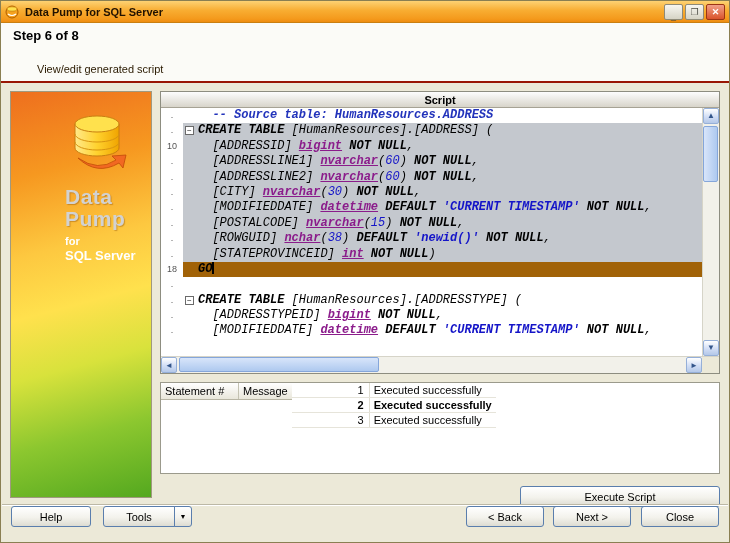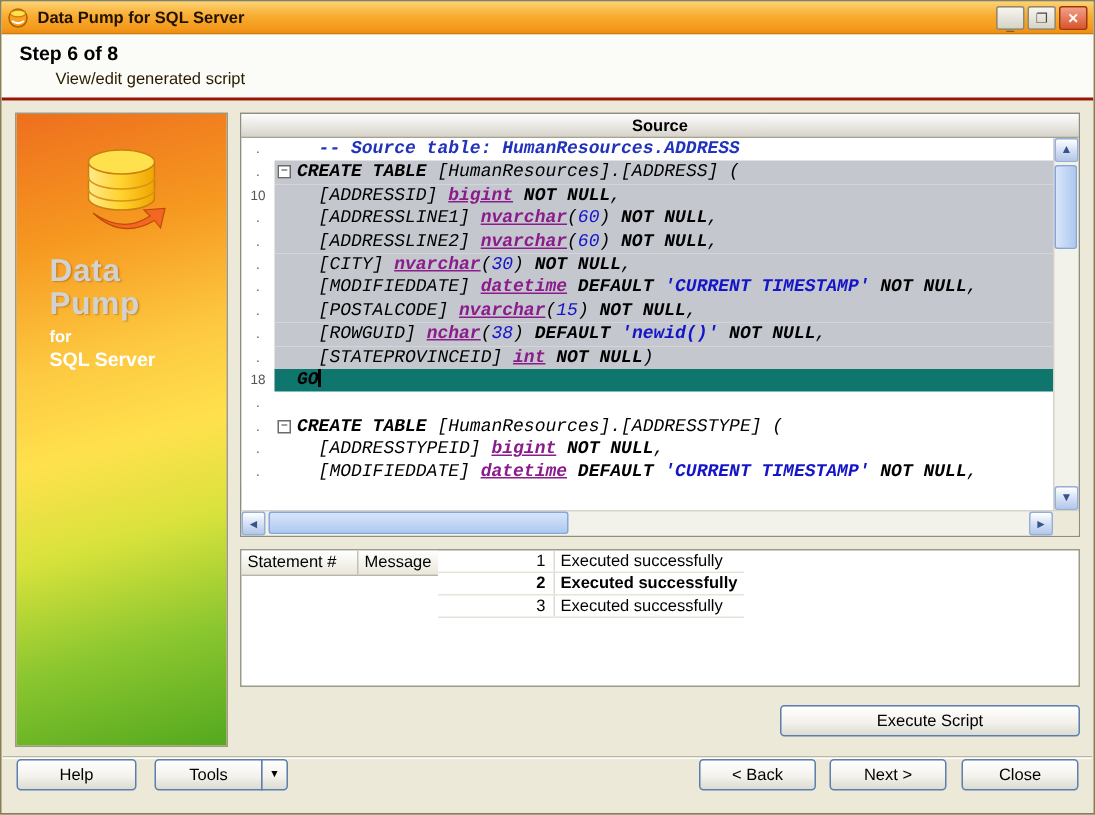--- a/index.html
+++ b/index.html
@@ -32,30 +32,30 @@
   .btn-min, .btn-max { background: linear-gradient(#f7f6f1, #d6d3c5); color: #4a4a42; }
   .btn-min { align-items: flex-end; line-height: 5px; }
   .btn-close { background: linear-gradient(#f2a088, #d9542c); color: #fff; border-color: #9c3413; font-weight: bold; }
 
   
   .step-header {
     background: #fbfbf7; border-bottom: 2px solid #9a1604;
     padding: 5px 10px 5px 12px; flex-shrink: 0;
   }
   .step-title { font-size: 13px; font-weight: bold; color: #000; }
-  .step-sub { font-size: 11px; color: #2a1a00; margin: 4px 0 1px 24px; }
+  .step-sub { font-size: 11px; color: #2a1a00; margin: 20px 0 1px 24px; }
 
   
   .content { flex: 1; display: flex; padding: 8px 9px 6px 9px; gap: 8px; min-height: 0; }
 
   .sidebar {
     width: 142px; flex-shrink: 0;
     border: 1px solid #a0997f;
     background: linear-gradient(165deg, #ee6f1e 0%, #f69820 20%, #fdc840 38%, #ffe14d 52%, #d8e23c 66%, #8cc72f 82%, #54a81f 100%);
-    display: flex; flex-direction: column; align-items: center;
+    display: flex; flex-direction: column; align-items: center; padding-left: 32px;
   }
   .db-icon { margin-top: 20px; }
   .sidebar-brand { align-self: flex-start; margin: 12px 0 0 22px; }
   .brand-big { font-size: 21px; line-height: 22px; font-weight: bold; color: #d2d2d2;
                text-shadow: 1px 1px 1px rgba(120,60,0,0.35); letter-spacing: .5px; }
   .brand-for { font-size: 11px; font-weight: bold; color: #fff; margin-top: 5px; }
   .brand-sql { font-size: 13px; font-weight: bold; color: #fff; margin-top: 1px; }
 
   .main { flex: 1; display: flex; flex-direction: column; min-width: 0; }
 
@@ -73,21 +73,21 @@
   .editor-area { flex: 1; display: flex; min-height: 0; overflow: hidden; }
   .code-col { flex: 1; overflow: hidden; background: #fff; }
 
   .code-line { display: flex; height: 15.4px; white-space: pre;
     font-family: "Liberation Mono", "DejaVu Sans Mono", monospace;
     font-size: 12px; line-height: 15.4px; }
   .ln { width: 22px; flex-shrink: 0; text-align: center; background: #fff;
         font-family: "Liberation Sans", sans-serif; font-size: 9px; color: #555; line-height: 15px; }
   .lbody { flex: 1; display: flex; min-width: 0; }
   .line-sel .lbody { background: #c4c8ce; }
-  .line-cur .lbody { background: #0f766e; }
+  .line-cur .lbody { background: #a16207; }
   .fold { width: 15px; flex-shrink: 0; position: relative; }
   .fold-box { position: absolute; left: 2px; top: 3px; width: 9px; height: 9px;
     border: 1px solid #6a6a6a; background: #fff; color: #222;
     font-size: 8px; line-height: 7px; text-align: center; }
   .code { overflow: hidden; font-style: italic; }
   .tk-comment { color: #2233bb; font-weight: bold; }
   .tk-kw      { color: #000;    font-weight: bold; }
   .tk-type    { color: #8b1c8b; font-weight: bold; text-decoration: underline; }
   .tk-str     { color: #1414c8; font-weight: bold; }
   .tk-num     { color: #1414c8; }
@@ -194,21 +194,21 @@
         <div class="brand-big">Data</div>
         <div class="brand-big">Pump</div>
         <div class="brand-for">for</div>
         <div class="brand-sql">SQL Server</div>
       </div>
     </div>
 
     <div class="main">
 
       <div class="script-panel">
-        <div class="script-header">Source</div>
+        <div class="script-header">Script</div>
         <div class="editor-area">
           <div class="code-col">
               <div class="code-line"><span class="ln">.</span><span class="lbody"><span class="fold"></span><span class="code"><span class="tk-comment">  -- Source table: HumanResources.ADDRESS</span></span></span></div>
               <div class="code-line line-sel"><span class="ln">.</span><span class="lbody"><span class="fold"><span class="fold-box">−</span></span><span class="code"><span class="tk-kw">CREATE TABLE</span><span class="tk-plain"> [HumanResources].[ADDRESS] (</span></span></span></div>
               <div class="code-line line-sel"><span class="ln">10</span><span class="lbody"><span class="fold"></span><span class="code"><span class="tk-plain">  [ADDRESSID] </span><span class="tk-type">bigint</span><span class="tk-kw"> NOT NULL</span><span class="tk-plain">,</span></span></span></div>
               <div class="code-line line-sel"><span class="ln">.</span><span class="lbody"><span class="fold"></span><span class="code"><span class="tk-plain">  [ADDRESSLINE1] </span><span class="tk-type">nvarchar</span><span class="tk-plain">(</span><span class="tk-num">60</span><span class="tk-plain">) </span><span class="tk-kw">NOT NULL</span><span class="tk-plain">,</span></span></span></div>
               <div class="code-line line-sel"><span class="ln">.</span><span class="lbody"><span class="fold"></span><span class="code"><span class="tk-plain">  [ADDRESSLINE2] </span><span class="tk-type">nvarchar</span><span class="tk-plain">(</span><span class="tk-num">60</span><span class="tk-plain">) </span><span class="tk-kw">NOT NULL</span><span class="tk-plain">,</span></span></span></div>
               <div class="code-line line-sel"><span class="ln">.</span><span class="lbody"><span class="fold"></span><span class="code"><span class="tk-plain">  [CITY] </span><span class="tk-type">nvarchar</span><span class="tk-plain">(</span><span class="tk-num">30</span><span class="tk-plain">) </span><span class="tk-kw">NOT NULL</span><span class="tk-plain">,</span></span></span></div>
               <div class="code-line line-sel"><span class="ln">.</span><span class="lbody"><span class="fold"></span><span class="code"><span class="tk-plain">  [MODIFIEDDATE] </span><span class="tk-type">datetime</span><span class="tk-kw"> DEFAULT </span><span class="tk-str">'CURRENT TIMESTAMP'</span><span class="tk-kw"> NOT NULL</span><span class="tk-plain">,</span></span></span></div>
               <div class="code-line line-sel"><span class="ln">.</span><span class="lbody"><span class="fold"></span><span class="code"><span class="tk-plain">  [POSTALCODE] </span><span class="tk-type">nvarchar</span><span class="tk-plain">(</span><span class="tk-num">15</span><span class="tk-plain">) </span><span class="tk-kw">NOT NULL</span><span class="tk-plain">,</span></span></span></div>

